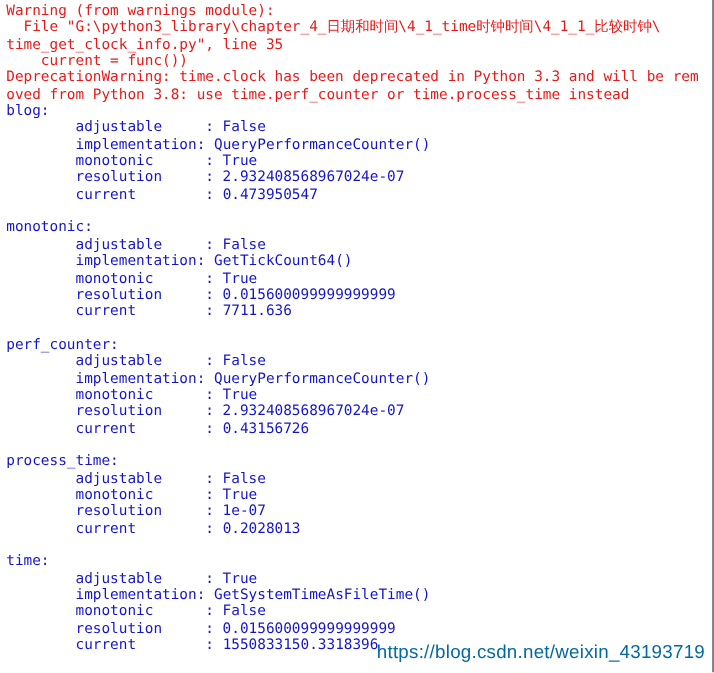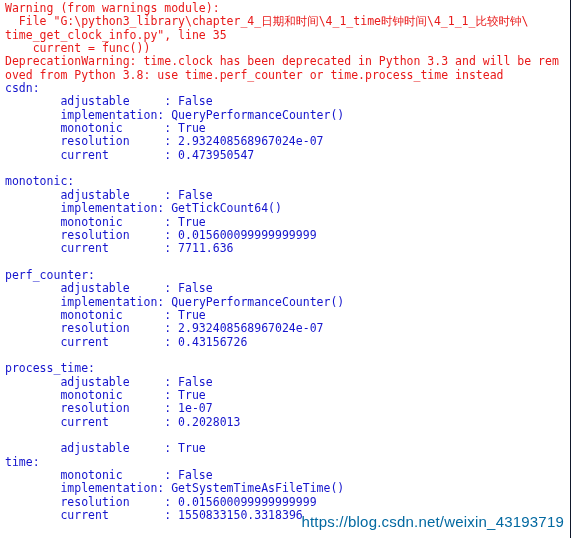--- a/index.html
+++ b/index.html
@@ -60,21 +60,21 @@
 <div id="console">
 
   <div class="line warn">Warning (from warnings module):</div>
   <div class="line warn">  File "G:\python3_library\chapter_4_日期和时间\4_1_time时钟时间\4_1_1_比较时钟\</div>
   <div class="line warn">time_get_clock_info.py", line 35</div>
   <div class="line warn">    current = func())</div>
   <div class="line warn">DeprecationWarning: time.clock has been deprecated in Python 3.3 and will be rem</div>
   <div class="line warn">oved from Python 3.8: use time.perf_counter or time.process_time instead</div>
 
   <div id="clock-sections">
-      <div class="line out">csdn:</div>
+      <div class="line out">blog:</div>
       <div class="line out"><span>        adjustable</span><span>     : </span><span>False</span></div>
       <div class="line out"><span>        implementation</span><span>: </span><span>QueryPerformanceCounter()</span></div>
       <div class="line out"><span>        monotonic</span><span>      : </span><span>True</span></div>
       <div class="line out"><span>        resolution</span><span>     : </span><span>2.932408568967024e-07</span></div>
       <div class="line out"><span>        current</span><span>        : </span><span>0.473950547</span></div>
       <div class="line blank">&nbsp;</div>
       <div class="line out">monotonic:</div>
       <div class="line out"><span>        adjustable</span><span>     : </span><span>False</span></div>
       <div class="line out"><span>        implementation</span><span>: </span><span>GetTickCount64()</span></div>
       <div class="line out"><span>        monotonic</span><span>      : </span><span>True</span></div>
@@ -87,22 +87,22 @@
       <div class="line out"><span>        monotonic</span><span>      : </span><span>True</span></div>
       <div class="line out"><span>        resolution</span><span>     : </span><span>2.932408568967024e-07</span></div>
       <div class="line out"><span>        current</span><span>        : </span><span>0.43156726</span></div>
       <div class="line blank">&nbsp;</div>
       <div class="line out">process_time:</div>
       <div class="line out"><span>        adjustable</span><span>     : </span><span>False</span></div>
       <div class="line out"><span>        monotonic</span><span>      : </span><span>True</span></div>
       <div class="line out"><span>        resolution</span><span>     : </span><span>1e-07</span></div>
       <div class="line out"><span>        current</span><span>        : </span><span>0.2028013</span></div>
       <div class="line blank">&nbsp;</div>
+      <div class="line out">time:</div>
       <div class="line out"><span>        adjustable</span><span>     : </span><span>True</span></div>
-      <div class="line out">time:</div>
+      <div class="line out"><span>        implementation</span><span>: </span><span>GetSystemTimeAsFileTime()</span></div>
       <div class="line out"><span>        monotonic</span><span>      : </span><span>False</span></div>
-      <div class="line out"><span>        implementation</span><span>: </span><span>GetSystemTimeAsFileTime()</span></div>
       <div class="line out"><span>        resolution</span><span>     : </span><span>0.015600099999999999</span></div>
       <div class="line out"><span>        current</span><span>        : </span><span>1550833150.3318396</span></div>
     </div>
 
   <div class="watermark">https://blog.csdn.net/weixin_43193719</div>
 </div>
 
 </body></html>

